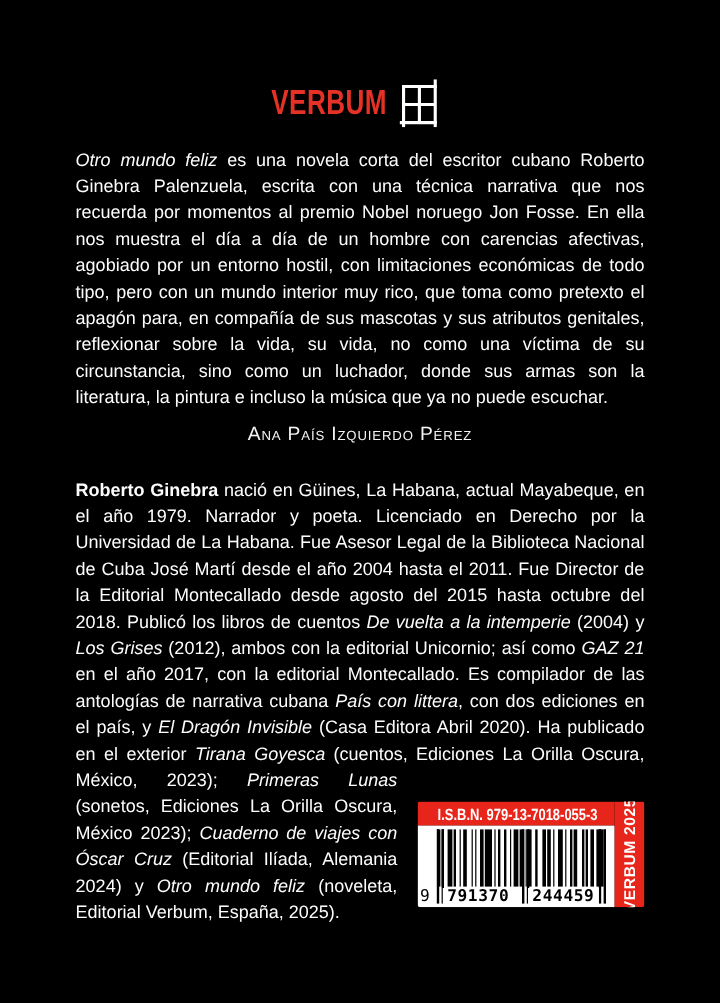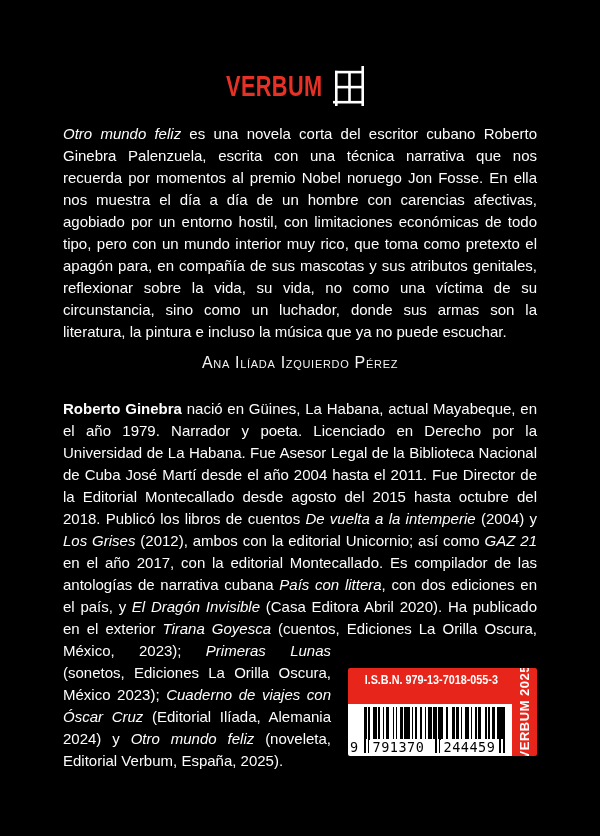--- a/index.html
+++ b/index.html
@@ -22,35 +22,35 @@
   .synopsis{margin:0;font-size:15px;line-height:22px;text-align:justify;}
   .attribution{margin-top:11px;text-align:center;font-variant:small-caps;
     font-size:16px;letter-spacing:.7px;color:#f4f4f4;}
   .bio{margin-top:26px;position:relative;font-size:15px;line-height:22px;text-align:justify;}
   .push{float:right;width:1px;height:246px;margin-right:-1px;}
   .hole{float:right;clear:right;width:206px;height:118px;}
   
   .isbn-label{position:absolute;top:270px;right:0;width:189px;height:88px;
     display:flex;border-radius:2px;overflow:hidden;}
   .isbn-left{flex:1;display:flex;flex-direction:column;min-width:0;}
-  .isbn-header{height:36px;background:var(--label-red,#e8251a);color:#fff;
+  .isbn-header{height:20px;background:var(--label-red,#e8251a);color:#fff;
     overflow:hidden;}
   .isbn-header span{display:inline-block;font-weight:bold;font-size:13.5px;
     line-height:20px;transform:scaleX(.8);transform-origin:center;white-space:nowrap;}
   .barcode-area{flex:1;background:#fff;position:relative;}
   .bars{position:absolute;left:16px;right:7px;top:3px;bottom:17px;
     display:flex;align-items:stretch;overflow:hidden;}
   .bars i{display:block;height:100%;flex:0 0 auto;}
   .guard{position:absolute;width:2px;background:#000;top:3px;bottom:3px;}
   .g1{left:16px}.g2{left:20px}.g3{left:calc(50% + 5px)}.g4{left:calc(50% + 9px)}
   .g5{right:7px}.g6{right:11px}
   .digits{position:absolute;left:2px;right:7px;bottom:1px;height:15px;display:flex;
     color:#000;font-family:"DejaVu Sans Mono",monospace;font-size:13.5px;line-height:15px;}
   .digits .d9{width:13px;text-align:left;background:#fff;}
-  .digits .grp{flex:1;background:#fff;margin:0 6px;text-align:center;letter-spacing:.5px;}
+  .digits .grp{flex:1;background:#fff;margin:0 6px;text-align:center;letter-spacing:.5px;font-weight:bold;}
   .isbn-side{width:25px;background:var(--label-red,#e8251a);
     display:flex;align-items:center;justify-content:center;}
   .isbn-side span{writing-mode:vertical-rl;transform:rotate(180deg);color:#fff;
     font-weight:bold;font-size:13px;letter-spacing:.5px;white-space:nowrap;}
   i{font-style:italic;} b{font-weight:bold;}
 </style>
 </head>
 <body>
 
 <div class="page" style="--bg: #000000; --brand-red: #e63226; --label-red: #e8251a;">
@@ -68,21 +68,21 @@
         <line x1="16.5" y1="6.1" x2="16.5" y2="36.2"></line>
         <line x1="3.3" y1="21.1" x2="29.7" y2="21.1"></line>
       </g>
     </svg>
   </header>
 
   <main class="content">
 
     <p class="synopsis"><i>Otro mundo feliz</i><span> es una novela corta del escritor cubano Roberto Ginebra Palenzuela, escrita con una técnica narrativa que nos recuerda por momentos al premio Nobel noruego Jon Fosse. En ella nos muestra el día a día de un hombre con carencias afectivas, agobiado por un entorno hostil, con limitaciones económicas de todo tipo, pero con un mundo interior muy rico, que toma como pretexto el apagón para, en compañía de sus mascotas y sus atributos genitales, reflexionar sobre la vida, su vida, no como una víctima de su circunstancia, sino como un luchador, donde sus armas son la literatura, la pintura e incluso la música que ya no puede escuchar.</span></p>
 
-    <div class="attribution">Ana Ilíada Izquierdo Pérez</div>
+    <div class="attribution">Ana País Izquierdo Pérez</div>
 
     <div class="bio">
       <div class="push"></div>
       <div class="hole"></div>
       <span class="bio-text"><b>Roberto Ginebra</b><span> nació en Güines, La Habana, actual Mayabeque, en el año 1979. Narrador y poeta. Licenciado en Derecho por la Universidad de La Habana. Fue Asesor Legal de la Biblioteca Nacional de Cuba José Martí desde el año 2004 hasta el 2011. Fue Director de la Editorial Montecallado desde agosto del 2015 hasta octubre del 2018. Publicó los libros de cuentos </span><i>De vuelta a la intemperie</i><span> (2004) y </span><i>Los Grises</i><span> (2012), ambos con la editorial Unicornio; así como </span><i>GAZ 21</i><span> en el año 2017, con la editorial Montecallado. Es compilador de las antologías de narrativa cubana </span><i>País con littera</i><span>, con dos ediciones en el país, y </span><i>El Dragón Invisible</i><span> (Casa Editora Abril 2020). Ha publicado en el exterior </span><i>Tirana Goyesca</i><span> (cuentos, Ediciones La Orilla Oscura, México, 2023); </span><i>Primeras Lunas</i><span> (sonetos, Ediciones La Orilla Oscura, México 2023); </span><i>Cuaderno de viajes con Óscar Cruz</i><span> (Editorial Ilíada, Alemania 2024) y </span><i>Otro mundo feliz</i><span> (noveleta, Editorial Verbum, España, 2025).</span></span>
 
       <div class="isbn-label">
         <div class="isbn-left">
           <div class="isbn-header"><span>I.S.B.N. 979-13-7018-055-3</span></div>
           <div class="barcode-area">

